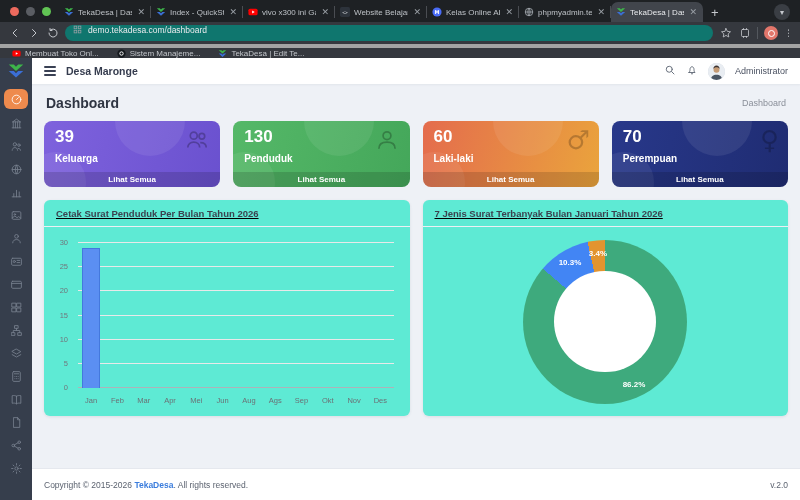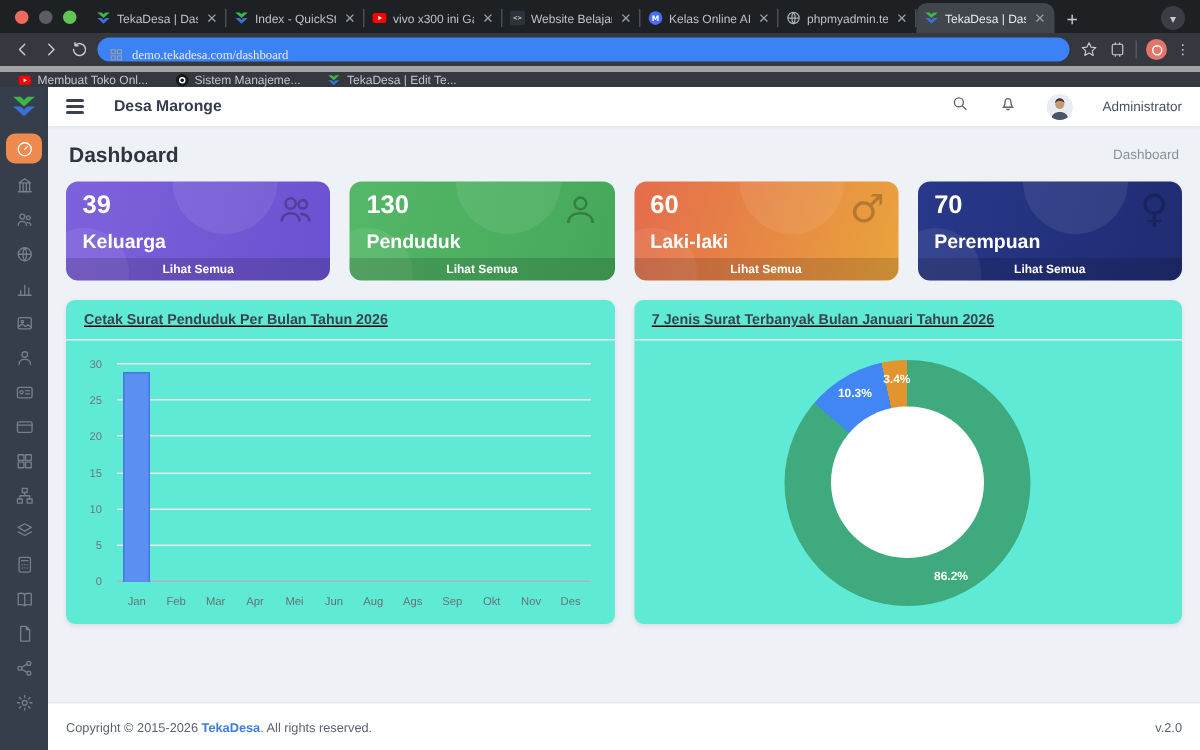--- a/index.html
+++ b/index.html
@@ -21,22 +21,22 @@
   .tab .favicon svg { width:10px; height:10px; }
   .tab-title { white-space:nowrap; overflow:hidden; flex:1; }
   .tab-close { color:#9aa0a6; font-size:9px; padding:0 1px; flex:0 0 auto; }
   .newtab-btn { color:#c6c9ce; font-size:13px; padding:2px 8px 0 8px; line-height:18px; }
   .tabstrip .spacer{flex:1;}
   .tab-search { width:16px; height:16px; border-radius:50%; background:#3a3e44; color:#c6c9ce;
                 display:flex; align-items:center; justify-content:center; margin:0 10px 2px 0; font-size:8px; }
   .toolbar { height:22px; background:#35383e; display:flex; align-items:center; padding:0 8px; gap:6px; }
   .nav-ic { width:13px; height:13px; display:flex; align-items:center; justify-content:center; }
   .nav-ic svg { width:12px; height:12px; stroke:#c6c9ce; fill:none; stroke-width:2; stroke-linecap:round; stroke-linejoin:round; }
-  .urlbar { flex:1; height:16px; background:#3b82f6; border-radius:8px; display:flex; align-items:flex-end;
-            padding:0 8px; gap:6px;font-family:Liberation Serif, serif; }
+  .urlbar { flex:1; height:16px; background:#0f766e; border-radius:8px; display:flex; align-items:flex-start;
+            padding:0 8px; gap:6px; }
   .urlbar svg { width:9px; height:9px; stroke:#9aa0a6; fill:none; stroke-width:2; }
   .url-text { color:#e8eaed; font-size:8.5px; }
   .toolbar .sep { width:1px; height:12px; background:#54585e; }
   .profile-avatar { width:14px; height:14px; border-radius:50%; background:#e2766b; display:flex; align-items:center; justify-content:center; }
   .profile-avatar span { width:7px; height:7px; border:1.5px solid #fff; border-radius:50%; display:block; }
   .kebab { color:#c6c9ce; font-size:9px; letter-spacing:0; line-height:4px; width:8px; text-align:center; }
   .bookmarksbar { height:14px; background:#35383e; display:flex; align-items:center; gap:18px; padding:0 12px;
                   border-top:4px solid #a3a3a3; }
   .bookmark { display:flex; align-items:center; gap:4px; font-size:8px; color:#c3c6cb; }
   .bookmark .favicon, .bookmark .favicon svg { width:9px; height:9px; display:flex; }
@@ -44,21 +44,21 @@
   
   .app { display:flex; height:442px; }
   .sidebar { width:32px; background:#363e4c; display:flex; flex-direction:column; align-items:center; padding-top:5px; flex:0 0 auto; }
   .logo { width:18px; height:16px; margin-bottom:10px; }
   .side-item { width:24px; height:22px; display:flex; align-items:center; justify-content:center; margin-bottom:1px; }
   .side-item svg { width:13px; height:13px; stroke:#828b99; fill:none; stroke-width:1.6; stroke-linecap:round; stroke-linejoin:round; opacity:.85; }
   .side-item.active { background:#ee8a4d; border-radius:6px; height:20px; margin-bottom:3px; }
   .side-item.active svg { stroke:#fff; opacity:1; }
 
   .main { flex:1; display:flex; flex-direction:column; background:#eef1f6; min-width:0; }
-  .topbar { height:26px; background:#fff; display:flex; align-items:center; padding:0 12px; gap:20px;
+  .topbar { height:26px; background:#fff; display:flex; align-items:center; padding:0 12px; gap:10px;
             box-shadow:0 1px 2px rgba(40,50,70,.06); position:relative; z-index:2; }
   .hamburger { display:flex; flex-direction:column; gap:2.5px; width:12px; }
   .hamburger i { height:1.5px; background:#3a4154; border-radius:1px; }
   .app-title { font-size:10.5px; font-weight:bold; color:#353c4e; }
   .topbar .spacer { flex:1; }
   .top-ic svg { width:12px; height:12px; stroke:#5b6472; fill:none; stroke-width:1.8; stroke-linecap:round; }
   .user-avatar { width:17px; height:17px; border-radius:50%; overflow:hidden; background:#cfd6df; }
   .user-name { font-size:9px; color:#4a5161; }
 
   .content { flex:1; padding:9px 12px 0 12px; }
@@ -66,21 +66,21 @@
   .page-title { font-size:14px; font-weight:bold; color:#2f3542; }
   .breadcrumb { font-size:9px; color:#8a8f99; }
 
   .cards { display:flex; gap:13px; }
   .card { flex:1; height:66px; border-radius:8px; position:relative; overflow:hidden; color:#fff; }
   .card::before { content:""; position:absolute; width:70px; height:70px; border-radius:50%;
                   background:rgba(255,255,255,.08); top:-35px; left:40%; }
   .card::after { content:""; position:absolute; width:60px; height:60px; border-radius:50%;
                  background:rgba(255,255,255,.07); bottom:-25px; left:-18px; }
   .card-value { position:absolute; top:6px; left:11px; font-size:17px; font-weight:bold; }
-  .card-label { position:absolute; top:32px; left:11px; font-size:13px; font-weight:bold; }
+  .card-label { position:absolute; top:32px; left:11px; font-size:10px; font-weight:bold; }
   .card-icon { position:absolute; top:6px; right:9px; }
   .card-icon svg { width:28px; height:26px; stroke:rgba(0,0,0,.25); fill:none; stroke-width:1.6; }
   .card-icon .sym { font-family:"DejaVu Sans",sans-serif; font-size:26px; line-height:26px; color:rgba(0,0,0,.22); font-weight:bold; }
   .card-footer { position:absolute; bottom:0; left:0; right:0; height:15px; background:rgba(0,0,0,.14);
                  text-align:center; font-size:8px; font-weight:bold; line-height:15px; z-index:2; }
 
   .charts { display:flex; gap:13px; margin-top:13px; height:216px; }
   .panel { flex:1; background:#5eead4; border-radius:6px; box-shadow:0 1px 3px rgba(50,60,80,.1); display:flex; flex-direction:column; min-width:0;text-decoration:underline; }
   .panel-head { padding:8px 12px 7px 12px; border-bottom:1px solid #edf0f4; font-size:9.5px; font-weight:bold; color:#3c4350; }
   .panel-body { flex:1; position:relative; }

